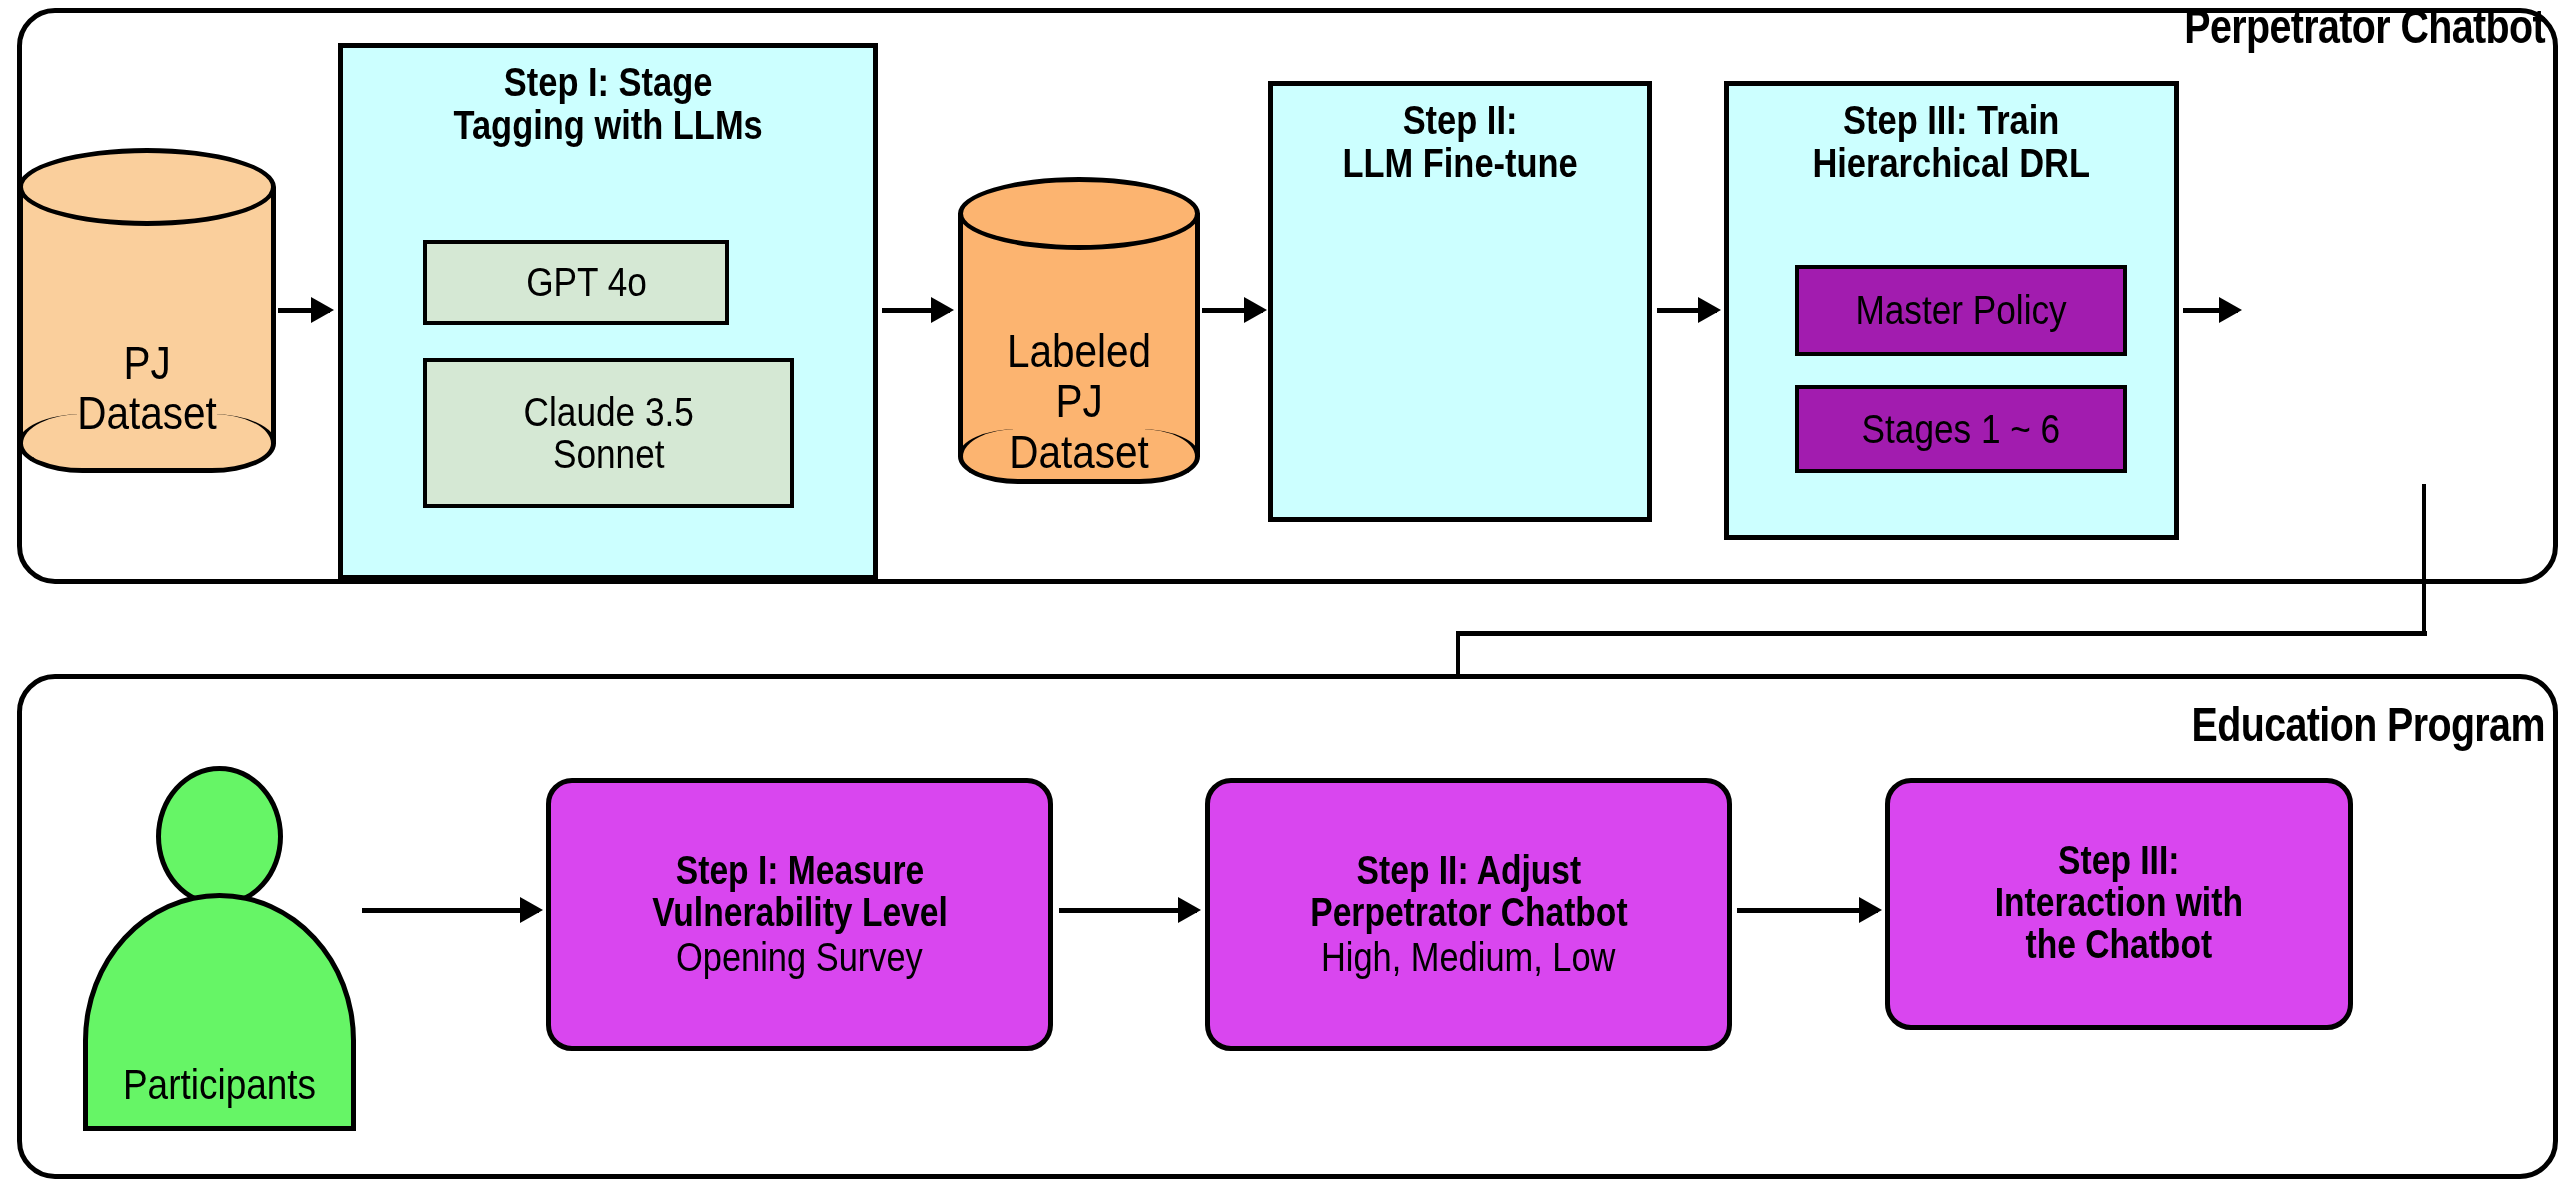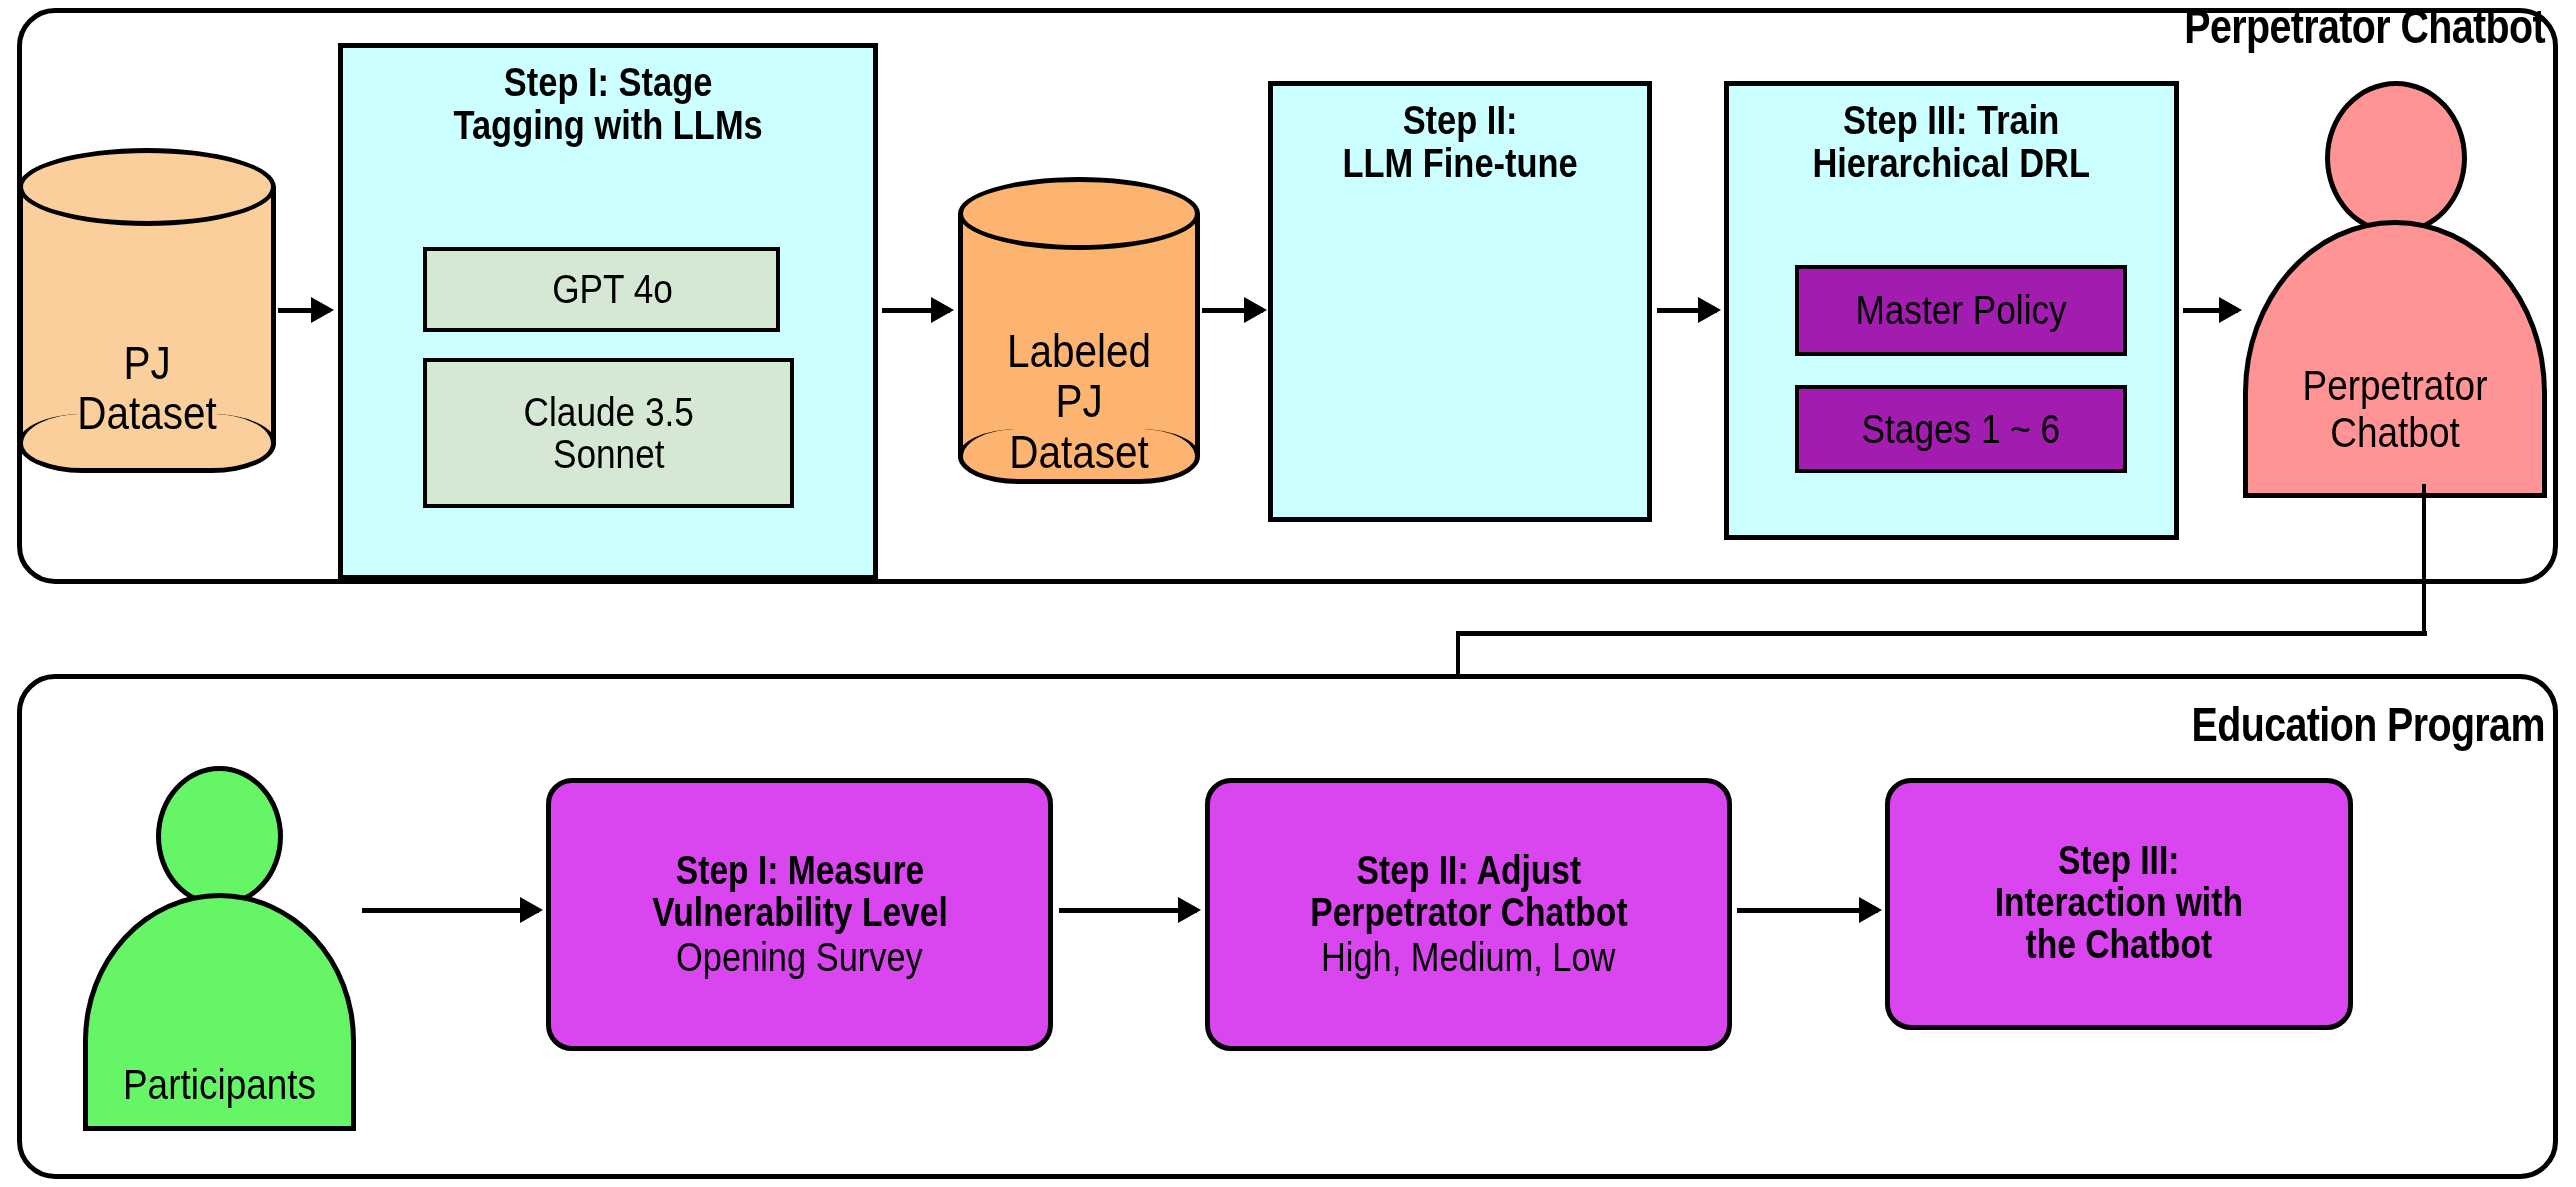--- a/index.html
+++ b/index.html
@@ -37,21 +37,21 @@
   #step1-box .hd,#step2-box .hd,#step3-box .hd{font-size:41px;margin-top:13px;}
 
   
   .chip{position:absolute;box-sizing:border-box;border:4.6px solid #000;
         display:flex;align-items:center;justify-content:center;text-align:center;
         font-size:40px;line-height:1.06;white-space:pre-line;}
   .chip span{transform:scaleX(.88);display:block;}
   .sage{background:#D5E8D4;}
   .purple{background:#a21caf;}
 
-  #chip-gpt4o   {left:423px; top:247px; width:357px; height:85px;padding-left:22px;}
+  #chip-gpt4o   {left:423px; top:240px; width:306px; height:85px;padding-left:22px;}
   #chip-claude  {left:423px; top:358px; width:371px; height:150px;}
   #chip-mistral {left:1308px;top:265px; width:299px; height:111px;}
   #chip-master  {left:1795px;top:265px; width:332px; height:91px;}
   #chip-stages  {left:1795px;top:385px; width:332px; height:88px;}
 
   
   .cyl{position:absolute;}
   .cyl .body{position:absolute;left:0;right:0;box-sizing:border-box;
              border-left:5.2px solid #000;border-right:5.2px solid #000;}
   .cyl .bottom{position:absolute;left:0;right:0;box-sizing:border-box;
@@ -173,28 +173,20 @@
   </div>
   <div class="chip purple" id="chip-master">
     <span>Master Policy</span>
   </div>
   <div class="chip purple" id="chip-stages">
     <span>Stages 1 ~ 6</span>
   </div>
 
   <div class="arrow" id="a5"></div>
 
-  <div class="person" id="person-perp">
-    <div class="head"></div>
-    <div class="body"></div>
-    <div class="lbl">
-      <span>Perpetrator
-Chatbot</span>
-    </div>
-  </div>
 
   <div class="seg" id="fb-v1"></div>
   <div class="seg" id="fb-h"></div>
   <div class="seg" id="fb-v2"></div>
   <div id="fb-head"></div>
 
   <div class="panel" id="panel-education"></div>
   <div class="panel-title" id="title-education">Education Program</div>
 
   <div class="person" id="person-part">

